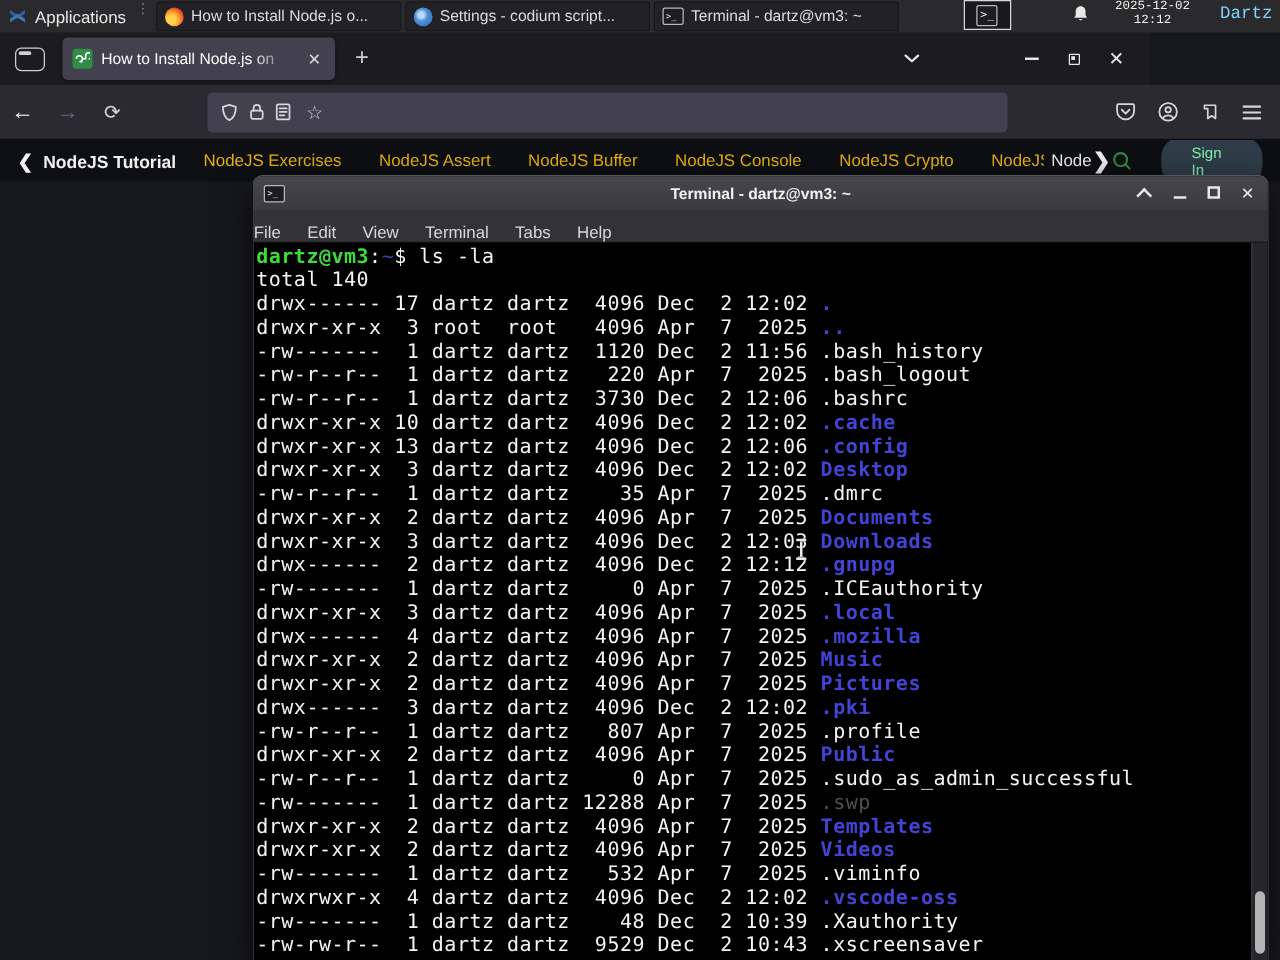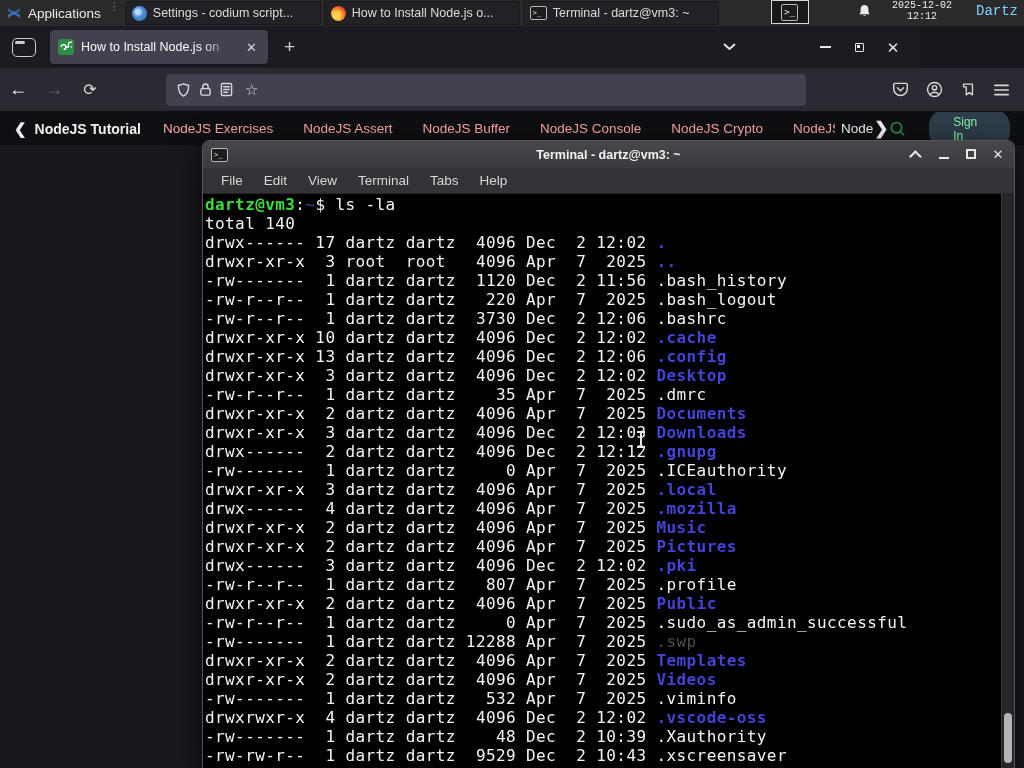--- a/index.html
+++ b/index.html
@@ -68,42 +68,42 @@
   .urlicons { display:flex; align-items:center; gap:12px; }
   .star { color:#d7d7db; font-size:15px; }
   .tool-right { margin-left:auto; display:flex; align-items:center; gap:17px; padding-right:14px; }
 
   
   .navstrip { position:absolute; left:0; top:112px; width:1024px; height:33px; background:#0e0f12;
     display:flex; align-items:center; padding:0 14px; color:#f1f1f1; font-size:14px; z-index:5; }
   .nav-back { display:flex; align-items:center; gap:8px; font-weight:700; margin-right:22px; white-space:nowrap; }
   .nav-back .chev { font-size:15px; font-weight:700; }
   .nav-links { display:flex; align-items:center; gap:30px; white-space:nowrap; overflow:hidden; }
-  .nav-links a { color:#fca5a5; text-decoration:none; font-size:13.5px; }
+  .nav-links a { color:#eab308; text-decoration:none; font-size:13.5px; }
   .nav-more { display:flex; align-items:center; margin-left:6px; font-size:13.5px; white-space:nowrap; }
   .nav-more .chev { font-size:17px; font-weight:700; margin-left:1px; }
   .nav-right { margin-left:auto; display:flex; align-items:center; gap:24px; }
   .signin { background:#2e3d49; color:#86efac; font-size:12px; padding:6px 24px; border-radius:17px; }
 
   
   .termwin { position:absolute; left:202px; top:140px; width:813px; height:628px; z-index:30;
     border:1px solid #56565a; border-bottom:none; border-radius:8px 8px 0 0;
     box-shadow:0 8px 30px rgba(0,0,0,.6); background:#000; }
   .termbar { position:absolute; left:0; top:0; right:0; height:27px; border-radius:7px 7px 0 0;
     background:linear-gradient(#46464b,#3a3a3f); display:flex; align-items:center; padding:0 8px; }
   .termbar .title { position:absolute; left:0; right:0; text-align:center; color:#f2f2f2;
     font-size:12.5px; font-weight:700; pointer-events:none; }
   .termbar-btns { margin-left:auto; display:flex; align-items:center; gap:11px; z-index:2; }
   .tbtn { color:#e8e8e8; font-size:13px; width:16px; text-align:center; }
   .shade-ic { width:9px; height:9px; border-left:2px solid #e8e8e8; border-top:2px solid #e8e8e8;
     transform:rotate(45deg) translateY(3px); display:inline-block; }
   .tmin { width:10px; border-bottom:2px solid #e8e8e8; height:2px; display:inline-block; }
   .tmax { width:10px; height:10px; border:2px solid #e8e8e8; display:inline-block; }
   .termmenu { position:absolute; left:0; top:27px; right:0; height:26px; background:#323237;
-    border-bottom:1px solid #27272b; display:flex; align-items:center; gap:21px; padding-left:18px; }
+    border-bottom:1px solid #27272b; display:flex; align-items:flex-end; gap:21px; }
   .termmenu span { color:#d8d8d8; font-size:13.5px; }
   .termbody { position:absolute; left:0; top:53px; right:0; bottom:0; background:#000; overflow:hidden;
     font-family:"DejaVu Sans Mono", monospace; font-size:16px; line-height:19px; letter-spacing:0.4px;
     color:#f4f4f4; padding:1px 0 12px 2px; white-space:pre; }
   .tline { white-space:pre; }
   .tname-dir { color:#4343d6; font-weight:700; }
   .tname-dim { color:#4f4f4f; }
   .p-user { color:#3ddc3d; font-weight:700; }
   .p-path { color:#3b44ad; }
   .termscroll { position:absolute; right:0; top:53px; bottom:0; width:13px; background:#26262a;
@@ -125,26 +125,26 @@
   <div class="app-btn">
     <svg width="16" height="16" viewBox="0 0 16 16">
       <path d="M2 3 L8 7 L14 3 L14 6 L8 10 L2 6 Z" fill="#2e5f9e"></path>
       <path d="M2 13 L8 9 L14 13 L14 10 L8 6 L2 10 Z" fill="#3d74b8"></path>
     </svg>
     <span>Applications</span>
   </div>
   <div class="panel-sep">⋮</div>
   <div class="taskbar" id="taskbar">
       <div class="task-btn">
+        <span class="ic-firefox"></span>
+        <span class="lbl">How to Install Node.js o...</span>
+      </div>
+      <div class="task-btn">
         <span class="ic-vscodium"></span>
         <span class="lbl">Settings - codium script...</span>
-      </div>
-      <div class="task-btn">
-        <span class="ic-firefox"></span>
-        <span class="lbl">How to Install Node.js o...</span>
       </div>
       <div class="task-btn">
         <span class="mini-term">&gt;_</span>
         <span class="lbl">Terminal - dartz@vm3: ~</span>
       </div>
     </div>
   <div class="launcher-box">
     <div class="mini-term">&gt;_</div>
   </div>
   <div class="panel-right">

